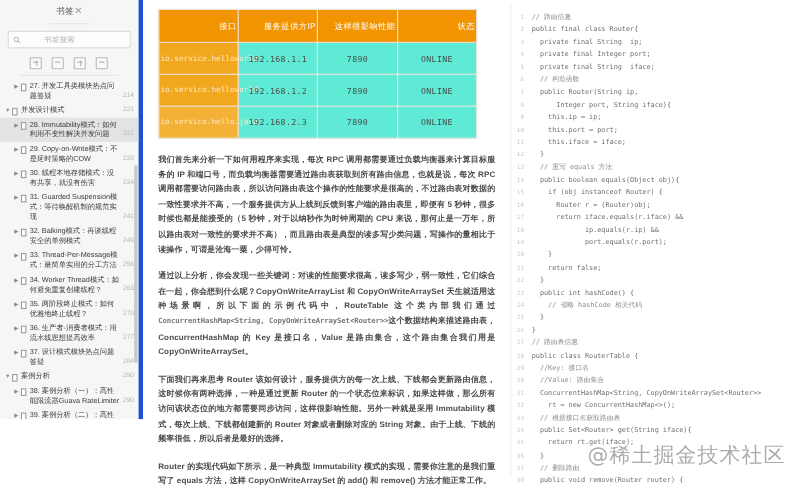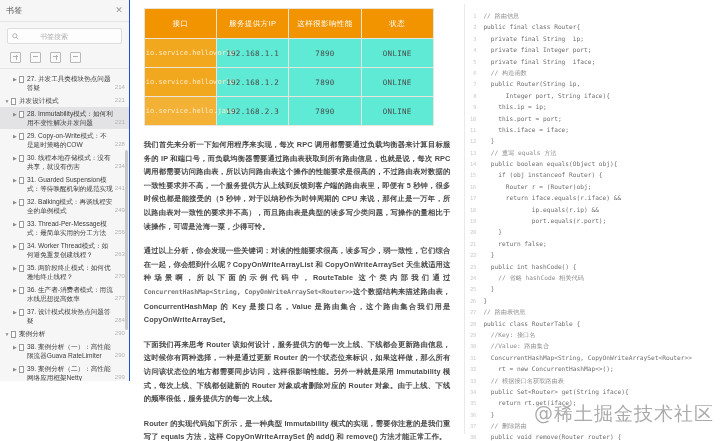--- a/index.html
+++ b/index.html
@@ -15,25 +15,26 @@
     display: flex;
     position: relative;
     background: #ffffff;
   }
 
   
   .sidebar {
     width: 130px;
     height: 381px;
     background: #f6f6f6;
-    border-right: 1px solid #1d4ed8;
+    border-right: 4px solid #1d4ed8;
     display: flex;
     flex-direction: column;
     position: relative;
     overflow: hidden;
+    align-items: center;
   }
   .sb-header {
     height: 22px;
     display: flex;
     align-items: center;
     padding: 0 6px;
     border-bottom: 1px solid #e4e4e4;
     flex: 0 0 auto;
   }
   .sb-title {
@@ -188,21 +189,21 @@
     width: 290px;
     margin: 2px 0 12px 0;
     table-layout: fixed;
   }
   table.rpc th {
     background: #f29300;
     color: #ffffff;
     font-size: 7.5px;
     font-weight: normal;
     height: 30px;
-    text-align: center;
+    text-align: right;
     border: 1px solid #e8e4dc;
     letter-spacing: .4px;
   }
   table.rpc td {
     height: 29px;
     font-size: 7.5px;
     text-align: center;
     border: 1px solid #e9e5dd;
     color: #4c4c4c;
     background: #5eead4;
@@ -442,21 +443,21 @@
             <td class="iface r3">io.service.hello.java</td>
             <td>192.168.2.3</td>
             <td>7890</td>
             <td>ONLINE</td>
           </tr>
         </tbody>
       </table>
 
       <p class="body">我们首先来分析一下如何用程序来实现，每次 RPC 调用都需要通过负载均衡器来计算目标服务的 IP 和端口号，而负载均衡器需要通过路由表获取到所有路由信息，也就是说，每次 RPC 调用都需要访问路由表，所以访问路由表这个操作的性能要求是很高的，不过路由表对数据的一致性要求并不高，一个服务提供方从上线到反馈到客户端的路由表里，即便有 5 秒钟，很多时候也都是能接受的（5 秒钟，对于以纳秒作为时钟周期的 CPU 来说，那何止是一万年，所以路由表对一致性的要求并不高），而且路由表是典型的读多写少类问题，写操作的量相比于读操作，可谓是沧海一粟，少得可怜。</p>
       <p class="body" id="para-with-code">通过以上分析，你会发现一些关键词：对读的性能要求很高，读多写少，弱一致性，它们综合在一起，你会想到什么呢？CopyOnWriteArrayList 和 CopyOnWriteArraySet 天生就适用这种场景啊，所以下面的示例代码中，RouteTable 这个类内部我们通过 <code class="mono">ConcurrentHashMap&lt;String, CopyOnWriteArraySet&lt;Router&gt;&gt;</code>这个数据结构来描述路由表，ConcurrentHashMap 的 Key 是接口名，Value 是路由集合，这个路由集合我们用是 CopyOnWriteArraySet。</p>
-      <p class="body">下面我们再来思考 Router 该如何设计，服务提供方的每一次上线、下线都会更新路由信息，这时候你有两种选择，一种是通过更新 Router 的一个状态位来标识，如果这样做，那么所有访问该状态位的地方都需要同步访问，这样很影响性能。另外一种就是采用 Immutability 模式，每次上线、下线都创建新的 Router 对象或者删除对应的 Router 对象。由于上线、下线的频率很低，服务提供方的每一次上线。</p>
+      <p class="body">下面我们再来思考 Router 该如何设计，服务提供方的每一次上线、下线都会更新路由信息，这时候你有两种选择，一种是通过更新 Router 的一个状态位来标识，如果这样做，那么所有访问该状态位的地方都需要同步访问，这样很影响性能。另外一种就是采用 Immutability 模式，每次上线、下线都创建新的 Router 对象或者删除对应的 String 对象。由于上线、下线的频率很低，所以后者是最好的选择。</p>
       <p class="body">Router 的实现代码如下所示，是一种典型 Immutability 模式的实现，需要你注意的是我们重写了 equals 方法，这样 CopyOnWriteArraySet 的 add() 和 remove() 方法才能正常工作。</p>
     </div>
 
     <div class="doc-divider"></div>
 
     <div class="code-panel">
       <div id="code">
           <div class="code-line"><span class="ln">1</span><span class="ct cmt">// 路由信息</span></div>
           <div class="code-line"><span class="ln">2</span><span class="ct">public final class Router{</span></div>
           <div class="code-line"><span class="ln">3</span><span class="ct">  private final String  ip;</span></div>

